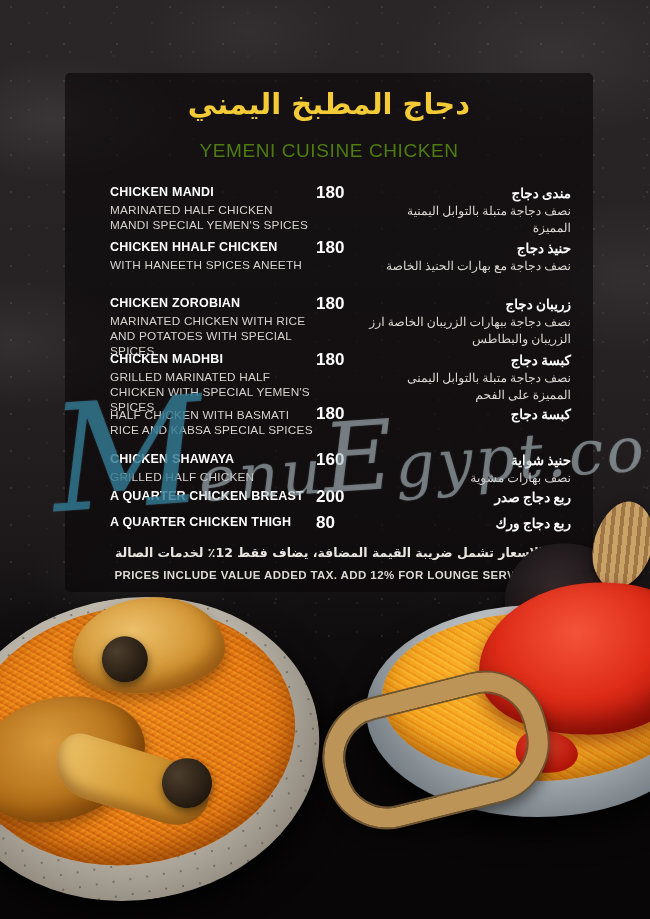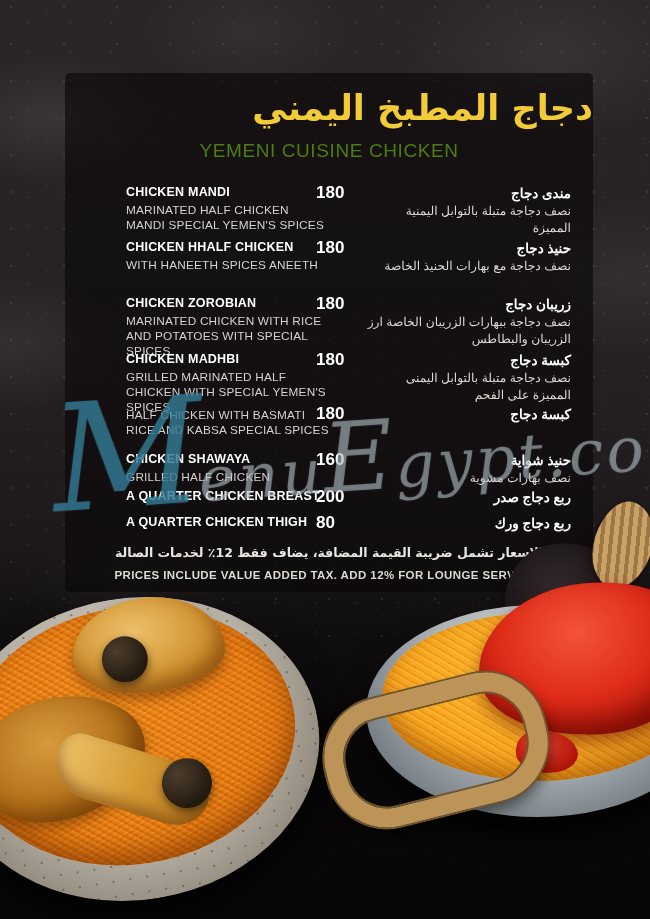--- a/index.html
+++ b/index.html
@@ -27,44 +27,44 @@
       radial-gradient(circle 1.5px at 47px 13px,rgba(255,255,255,.08) 99%,transparent);
     background-size:53px 37px,41px 29px,67px 43px;
   }
 
   
   .card{
     position:absolute;left:65px;top:73px;width:528px;height:519px;
     background:rgba(9,7,8,.62);border-radius:5px;z-index:2;
   }
   .title-ar{
-    position:absolute;top:14px;left:0;width:100%;text-align:right;
-    font-family:"DejaVu Sans",sans-serif;font-weight:bold;font-size:35px;line-height:1.2;
+    position:absolute;top:14px;left:0;width:100%;text-align:center;
+    font-family:"DejaVu Sans",sans-serif;font-weight:bold;font-size:29px;line-height:1.2;
     color:#f3cb37;direction:rtl;
   }
   .title-en{
     position:absolute;top:67px;left:0;width:100%;text-align:center;
     font-weight:normal;font-size:19px;letter-spacing:.6px;color:#4d7c0f;
   }
 
   
   .menu-row{position:absolute;left:0;width:100%;}
   .menu-row:nth-of-type(1){top:112px}
   .menu-row:nth-of-type(2){top:167px}
   .menu-row:nth-of-type(3){top:223px}
   .menu-row:nth-of-type(4){top:279px}
   .menu-row:nth-of-type(5){top:333px}
   .menu-row:nth-of-type(6){top:379px}
   .menu-row:nth-of-type(7){top:416px}
   .menu-row:nth-of-type(8){top:442px}
-  .col-en{position:absolute;left:45px;width:205px;margin-left:16px;}
+  .col-en{position:absolute;left:45px;width:205px;}
   .name-en{font-weight:bold;font-size:12.5px;line-height:1.25;letter-spacing:.2px;color:#ffffff;}
   .desc-en{font-size:11.8px;line-height:1.28;letter-spacing:.2px;color:#d6d2cf;margin-top:2px;}
   .col-price{position:absolute;left:251px;top:-2px;font-weight:bold;font-size:17px;color:#ffffff;}
-  .col-ar{position:absolute;right:22px;width:205px;direction:rtl;text-align:right;font-family:Liberation Sans, sans-serif;}
+  .col-ar{position:absolute;right:22px;width:205px;direction:rtl;text-align:right;font-family:Liberation Serif, serif;}
   .name-ar{font-weight:bold;font-size:13.5px;line-height:1.3;color:#ffffff;}
   .desc-ar{font-size:12.3px;line-height:1.38;color:#dcd8d5;}
 
   .note-ar{
     position:absolute;top:472px;left:0;width:100%;text-align:center;direction:rtl;
     font-family:"DejaVu Sans",sans-serif;font-size:12.5px;font-weight:bold;color:#eae6e2;
   }
   .note-en{
     position:absolute;top:496px;left:0;width:100%;text-align:center;
     font-size:11.5px;font-weight:bold;letter-spacing:.4px;color:#ddd9d5;

